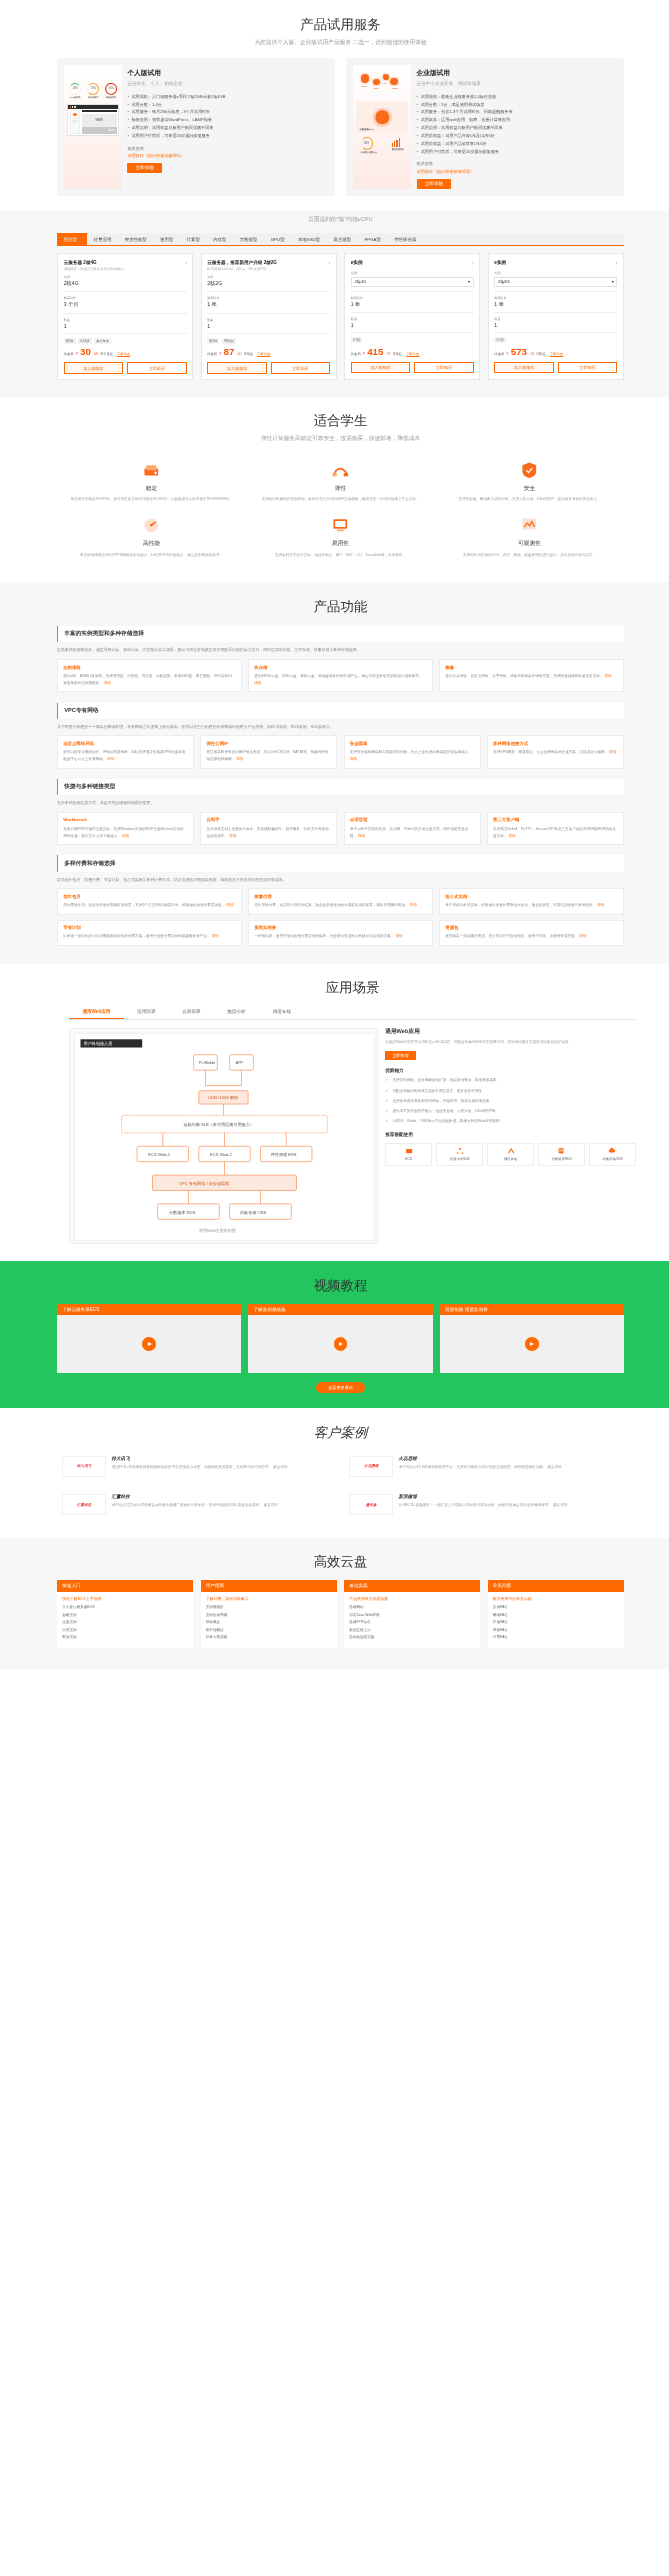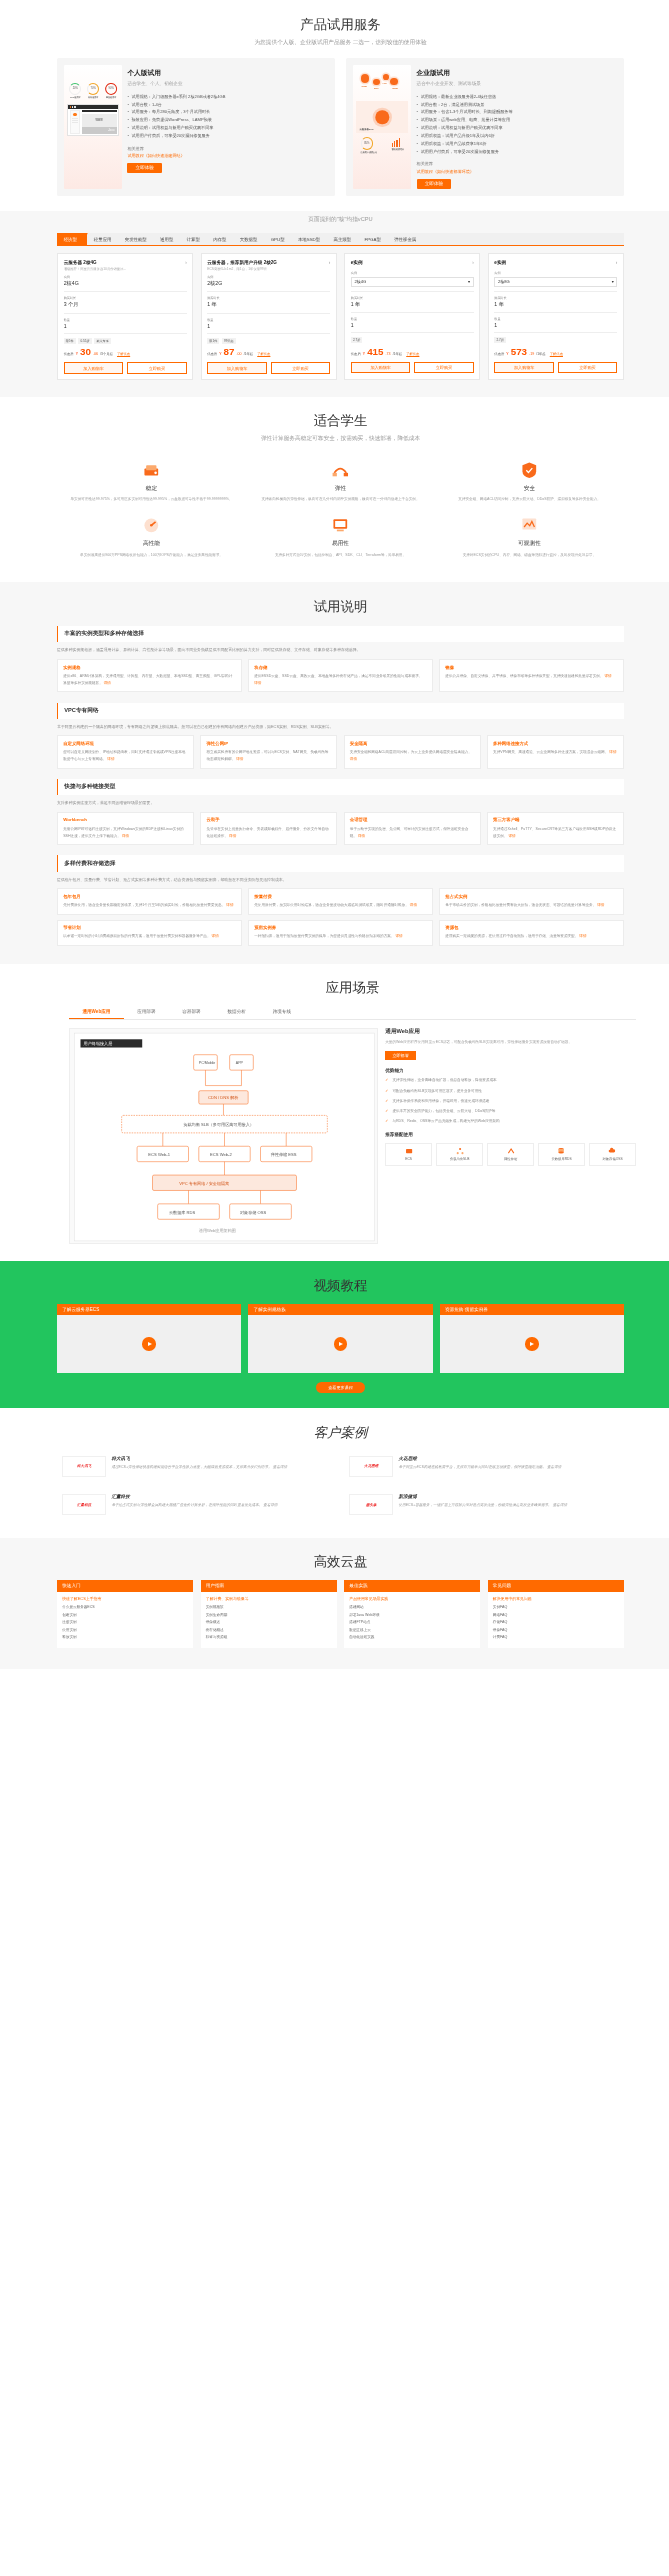--- a/index.html
+++ b/index.html
@@ -549,21 +549,21 @@
         <div class="advt">可观测性</div>
         <div class="advd">支持对ECS实例的CPU、内存、网络、磁盘等指标进行监控，及时发现并处理异常。</div>
       </div>
 
     </div>
   </div>
 </section>
 
 <section class="sec fn">
   <div class="wrap">
-    <div class="sec-title">试用说明</div>
+    <div class="sec-title">产品功能</div>
 
     <div class="fnblk">
       <div class="fnbar">丰富的实例类型和多种存储选择</div>
       <div class="fnsub">提供多种实例规格族，涵盖通用计算、异构计算、高性能计算等场景，面向不同业务负载提供不同配置比例的算力支持，同时提供块存储、文件存储、对象存储等多种存储选择。</div>
       <div class="fngrid">
         <div class="fnc">
           <div class="fnct">实例规格</div>
           <div class="fncd"><span>提供x86、ARM计算架构，支持通用型、计算型、内存型、大数据型、本地SSD型、高主频型、GPU异构计算型等多种实例规格族。</span> <a href="#">详情</a></div>
         </div>
         <div class="fnc">

